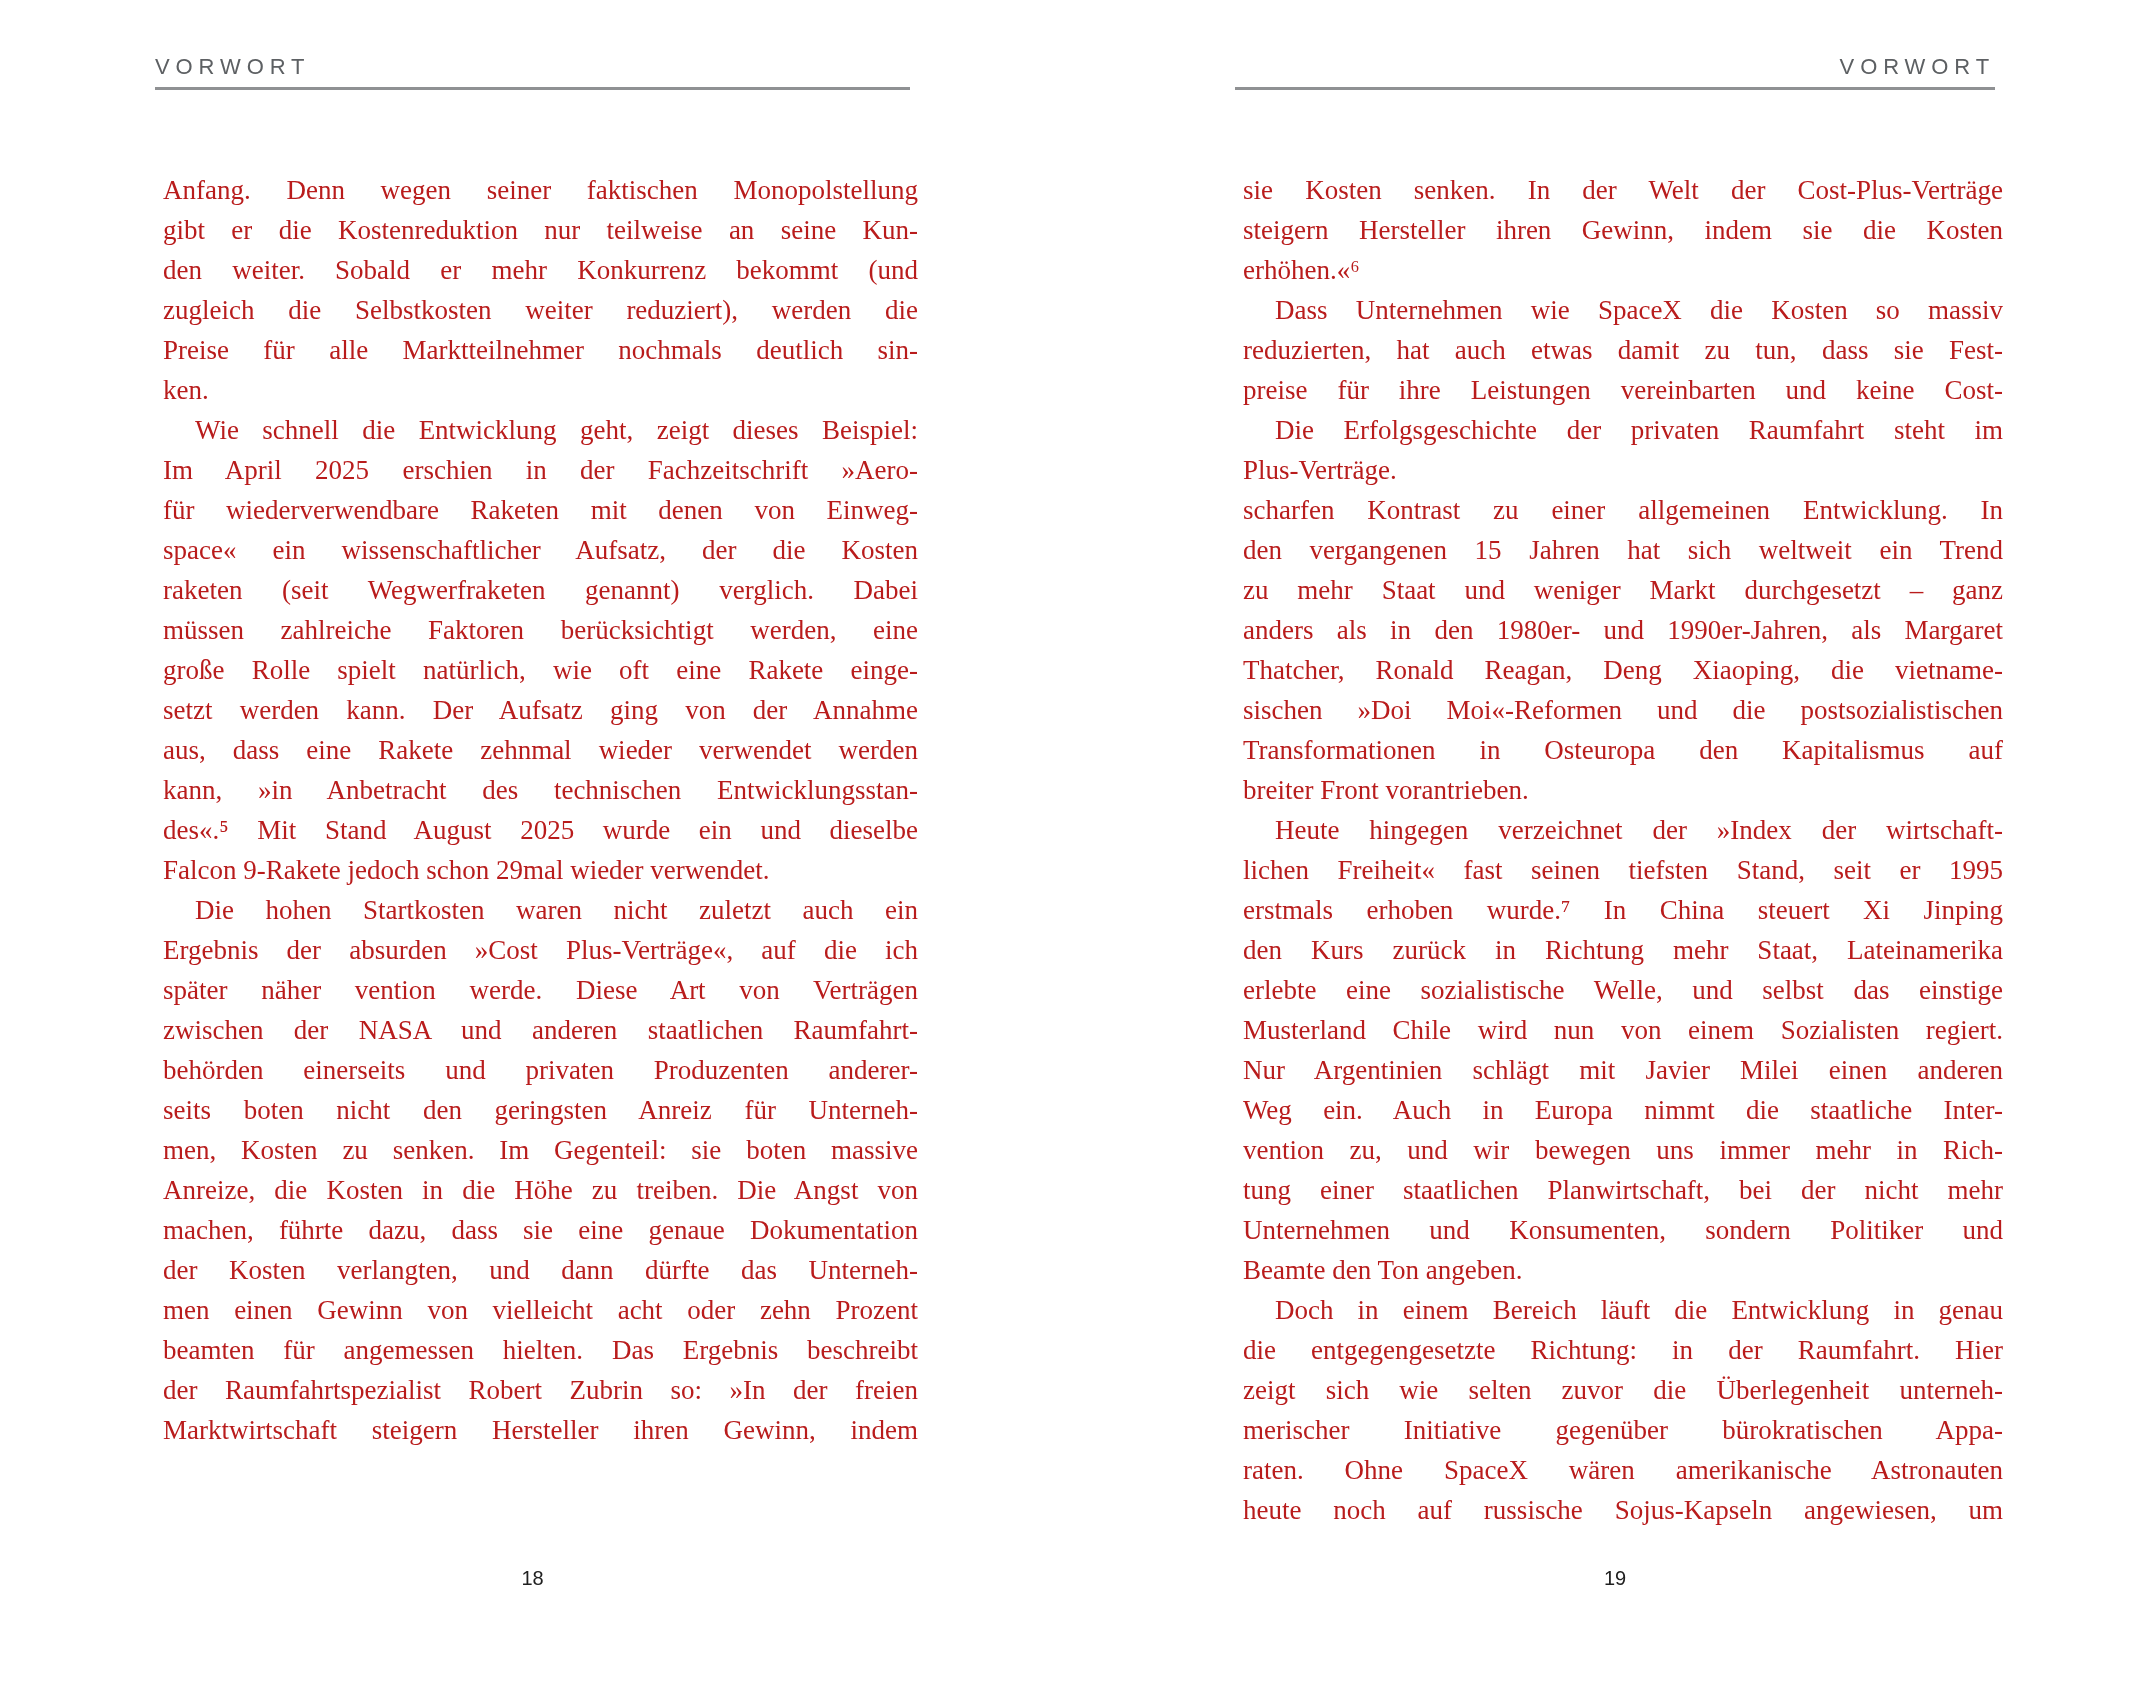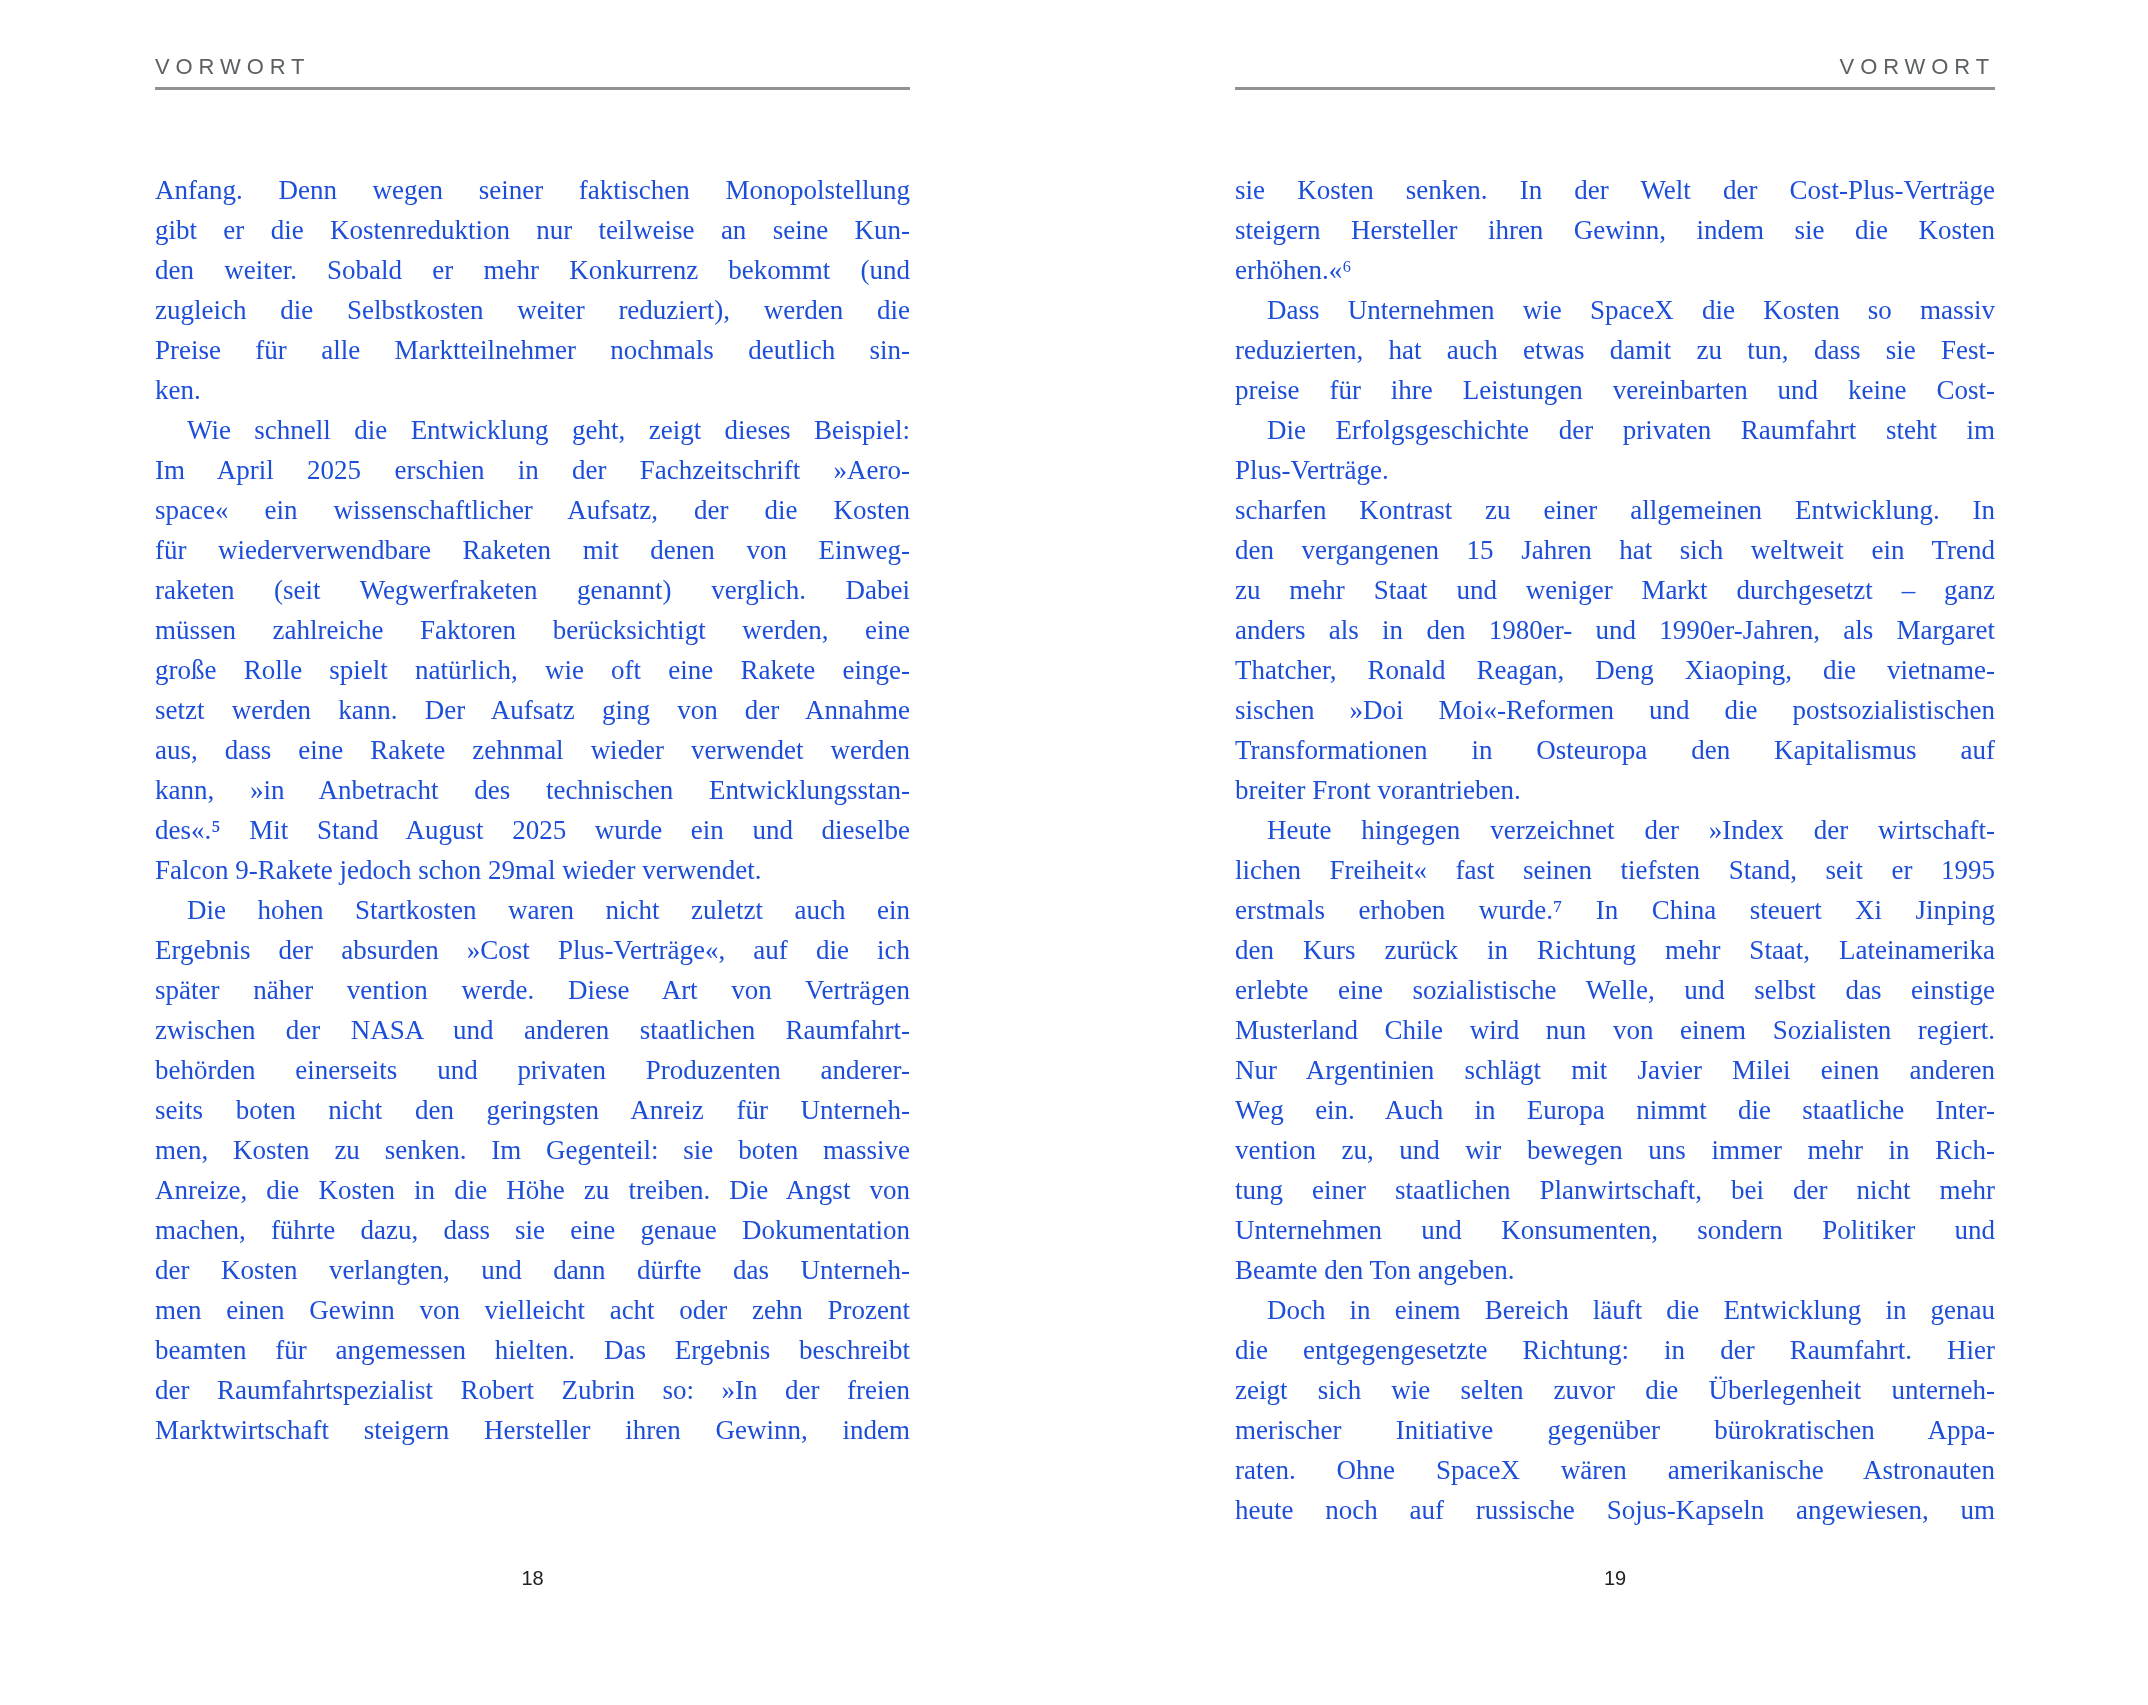--- a/index.html
+++ b/index.html
@@ -42,26 +42,26 @@
     top: 87px;
     left: 0;
     width: 100%;
     height: 2.5px;
     background: #8f9193;
   }
 
   .body-text {
     position: absolute;
     top: 170px;
-    left: 0;
+    left: 8px;
     width: 100%;
     font-family: "Liberation Serif", serif;
     font-size: 27px;
     line-height: 40px;
-    color: #1d4ed8;
+    color: #b91c1c;
   }
   .line {
     text-align: justify;
     text-align-last: justify;
   }
   .line.no-just { text-align-last: left; }
   .line.indent  { text-indent: 32px; }
 
   .folio {
     position: absolute;
@@ -84,22 +84,22 @@
     <div class="head-rule"></div>
     <div class="body-text">
         <div class="line">Anfang. Denn wegen seiner faktischen Monopolstellung</div>
         <div class="line">gibt er die Kostenreduktion nur teilweise an seine Kun-</div>
         <div class="line">den weiter. Sobald er mehr Konkurrenz bekommt (und</div>
         <div class="line">zugleich die Selbstkosten weiter reduziert), werden die</div>
         <div class="line">Preise für alle Marktteilnehmer nochmals deutlich sin-</div>
         <div class="line no-just">ken.</div>
         <div class="line indent">Wie schnell die Entwicklung geht, zeigt dieses Beispiel:</div>
         <div class="line">Im April 2025 erschien in der Fachzeitschrift »Aero-</div>
+        <div class="line">für wiederverwendbare Raketen mit denen von Einweg-</div>
         <div class="line">space« ein wissenschaftlicher Aufsatz, der die Kosten</div>
-        <div class="line">für wiederverwendbare Raketen mit denen von Einweg-</div>
         <div class="line">raketen (seit Wegwerfraketen genannt) verglich. Dabei</div>
         <div class="line">müssen zahlreiche Faktoren berücksichtigt werden, eine</div>
         <div class="line">große Rolle spielt natürlich, wie oft eine Rakete einge-</div>
         <div class="line">setzt werden kann. Der Aufsatz ging von der Annahme</div>
         <div class="line">aus, dass eine Rakete zehnmal wieder verwendet werden</div>
         <div class="line">kann, »in Anbetracht des technischen Entwicklungsstan-</div>
         <div class="line">des«.⁵ Mit Stand August 2025 wurde ein und dieselbe</div>
         <div class="line no-just">Falcon 9-Rakete jedoch schon 29mal wieder verwendet.</div>
         <div class="line indent">Die hohen Startkosten waren nicht zuletzt auch ein</div>
         <div class="line">Ergebnis der absurden »Cost Plus-Verträge«, auf die ich</div>

